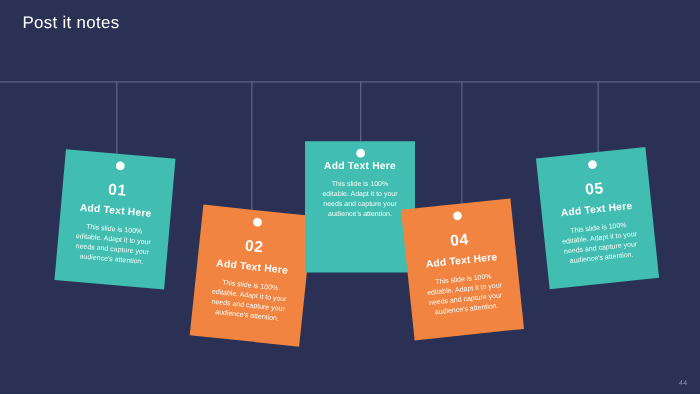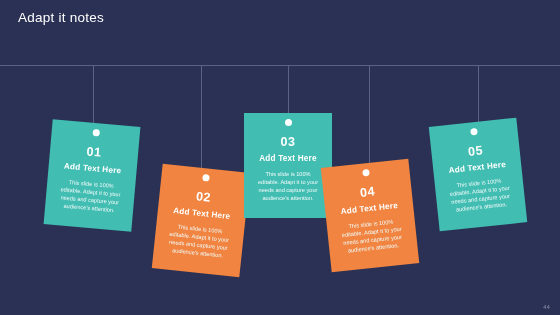--- a/index.html
+++ b/index.html
@@ -110,21 +110,21 @@
     font-size: 5.5px;
     color: #8e95ae;
     letter-spacing: 0.3px;
   }
 </style>
 </head>
 <body>
 
 <div id="slide">
 
-  <div id="page-title">Adapt it notes</div>
+  <div id="page-title">Post it notes</div>
 
   <div id="rail"></div>
 
   <div class="string" style="left:93px;height:60px;"></div>
   <div class="string" style="left:201px;height:104px;"></div>
   <div class="string" style="left:288px;height:48px;"></div>
   <div class="string" style="left:369px;height:99px;"></div>
   <div class="string" style="left:478px;height:58px;"></div>
 
   <div class="note teal" style="left:48px; top:123px; width:88px; height:105px; transform:rotate(5deg);">
@@ -136,21 +136,20 @@
 
   <div class="note orange" style="left:157px; top:168px; width:88px; height:105px; transform:rotate(6deg);">
     <span class="pin"></span>
     <div class="note-number">02</div>
     <div class="note-heading">Add Text Here</div>
     <div class="note-body">This slide is 100% editable. Adapt it to your needs and capture your audience's attention.</div>
   </div>
 
   <div class="note teal" style="left:244px; top:113px; width:88px; height:105px; transform:rotate(0deg);">
     <span class="pin"></span>
-    <div class="note-number">03</div>
     <div class="note-heading">Add Text Here</div>
     <div class="note-body">This slide is 100% editable. Adapt it to your needs and capture your audience's attention.</div>
   </div>
 
   <div class="note orange" style="left:326px; top:163px; width:88px; height:105px; transform:rotate(-6deg);">
     <span class="pin"></span>
     <div class="note-number">04</div>
     <div class="note-heading">Add Text Here</div>
     <div class="note-body">This slide is 100% editable. Adapt it to your needs and capture your audience's attention.</div>
   </div>

